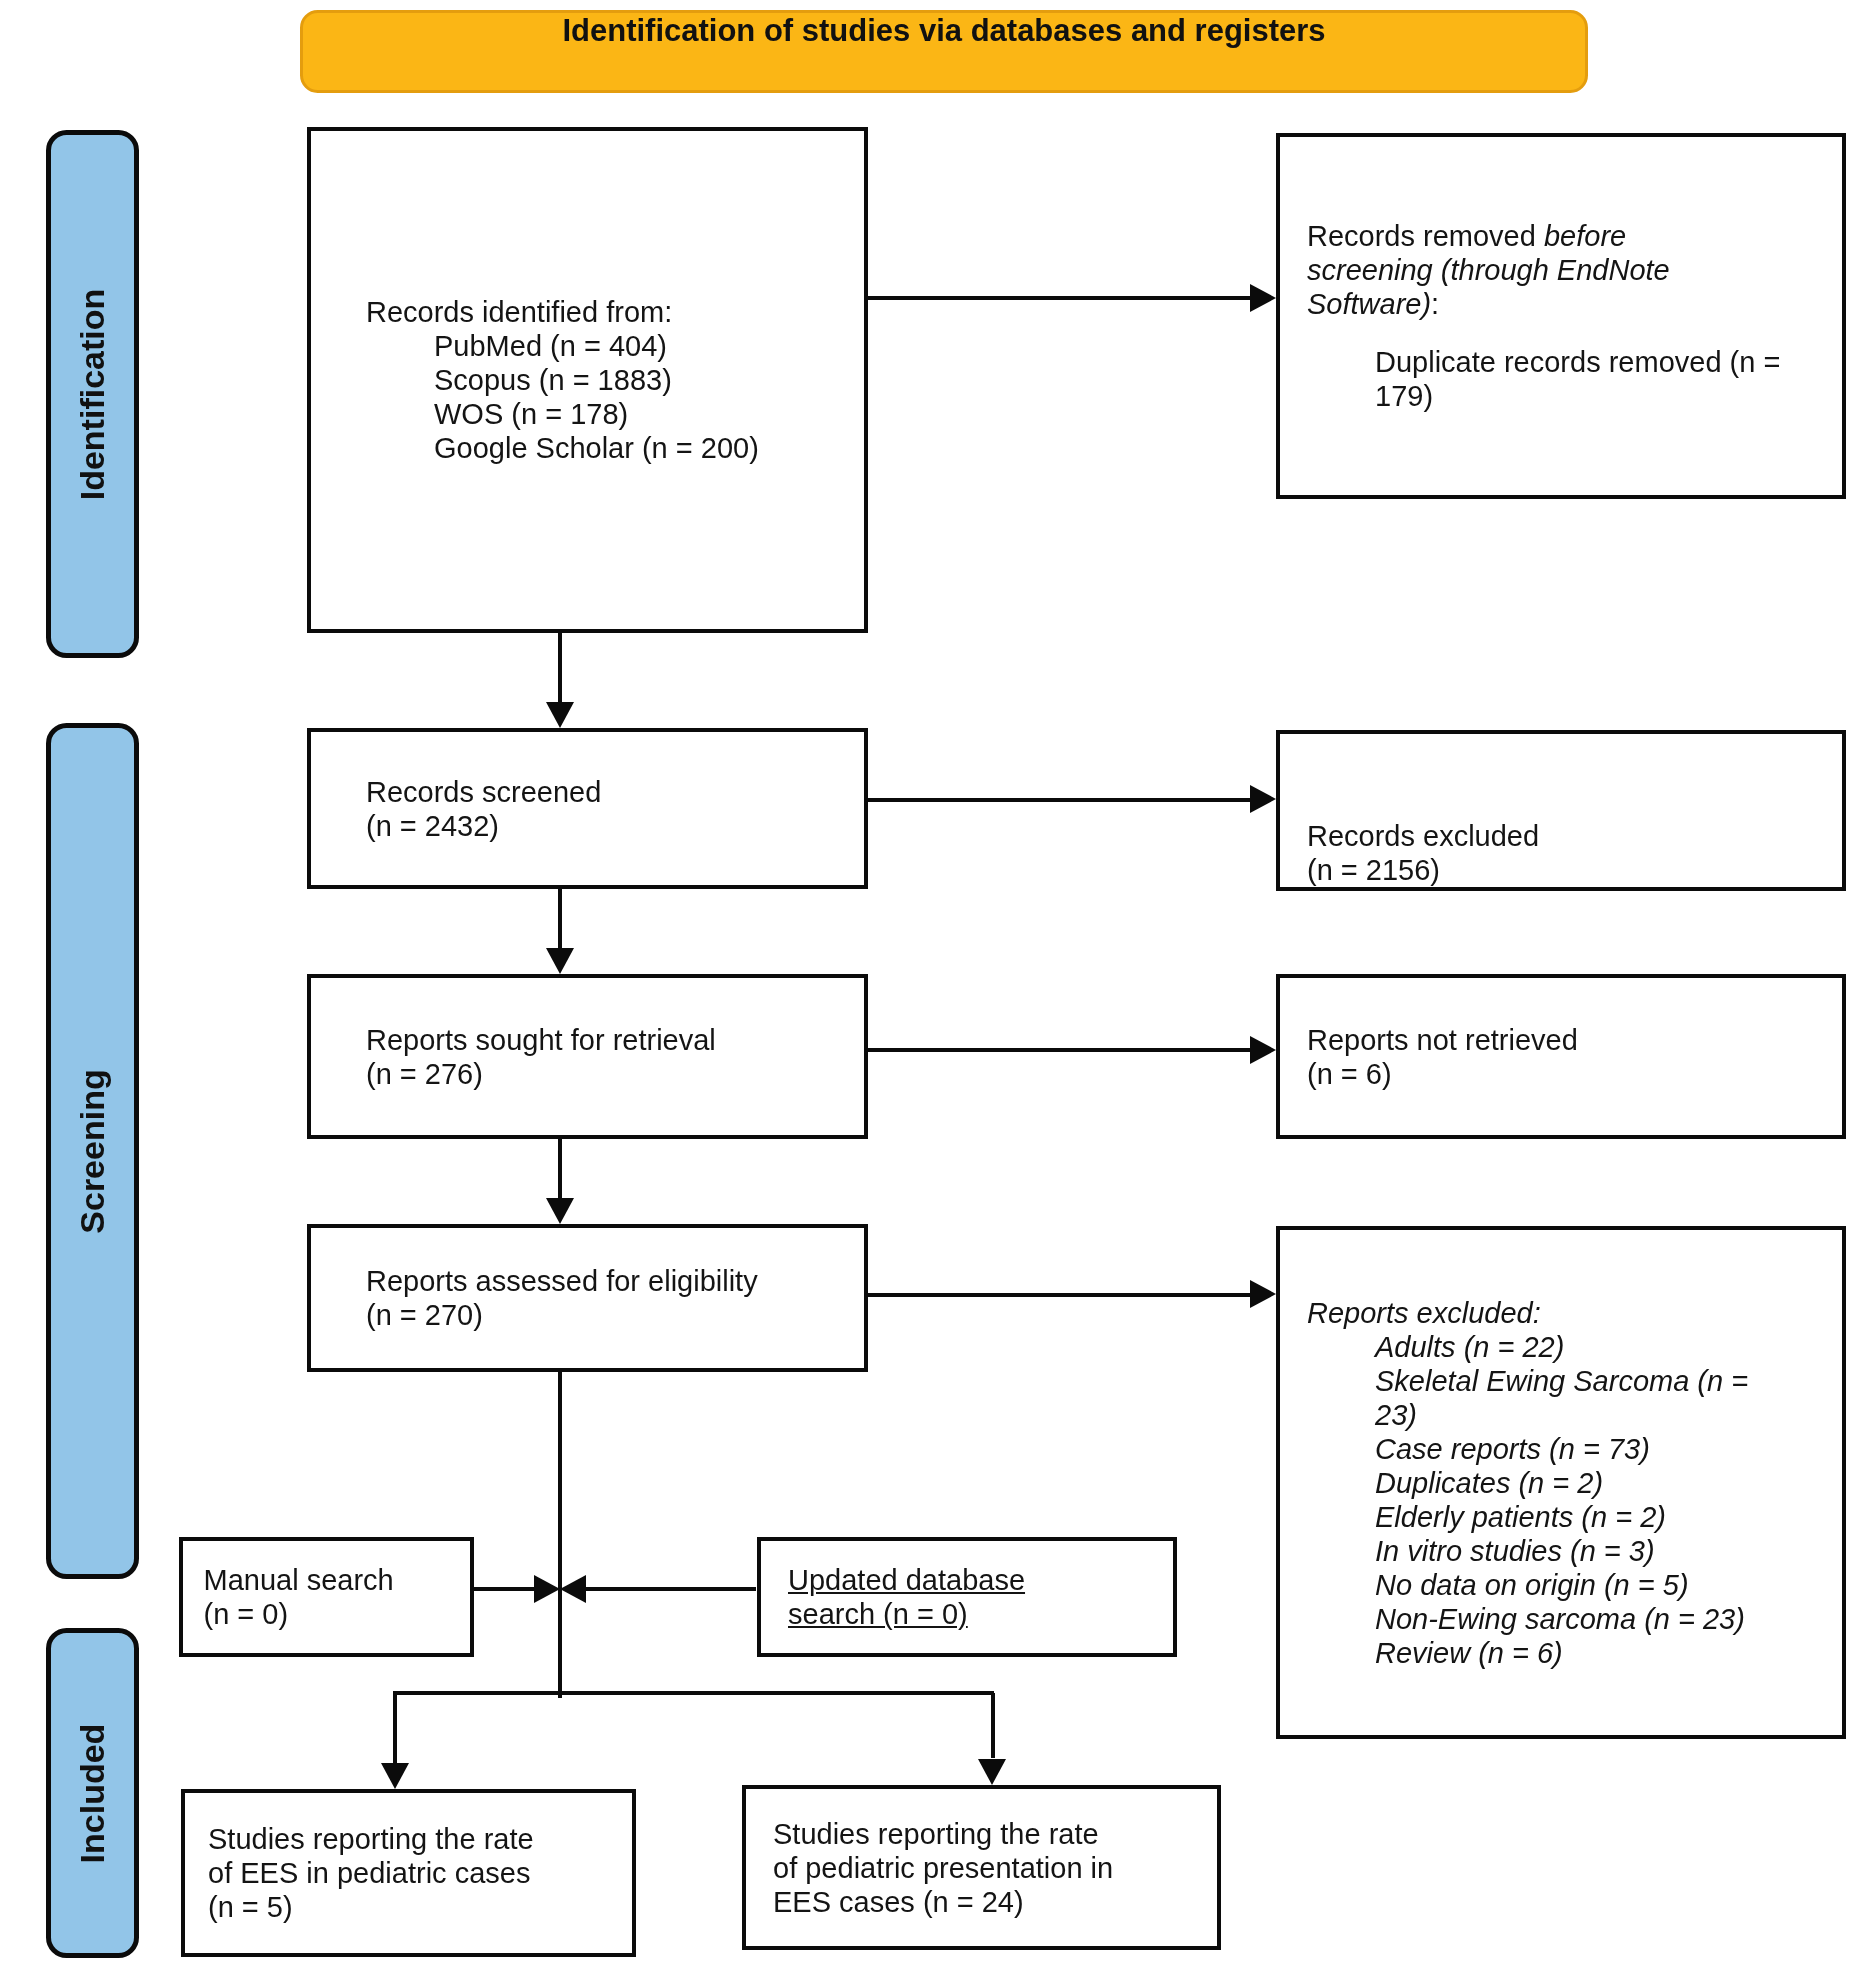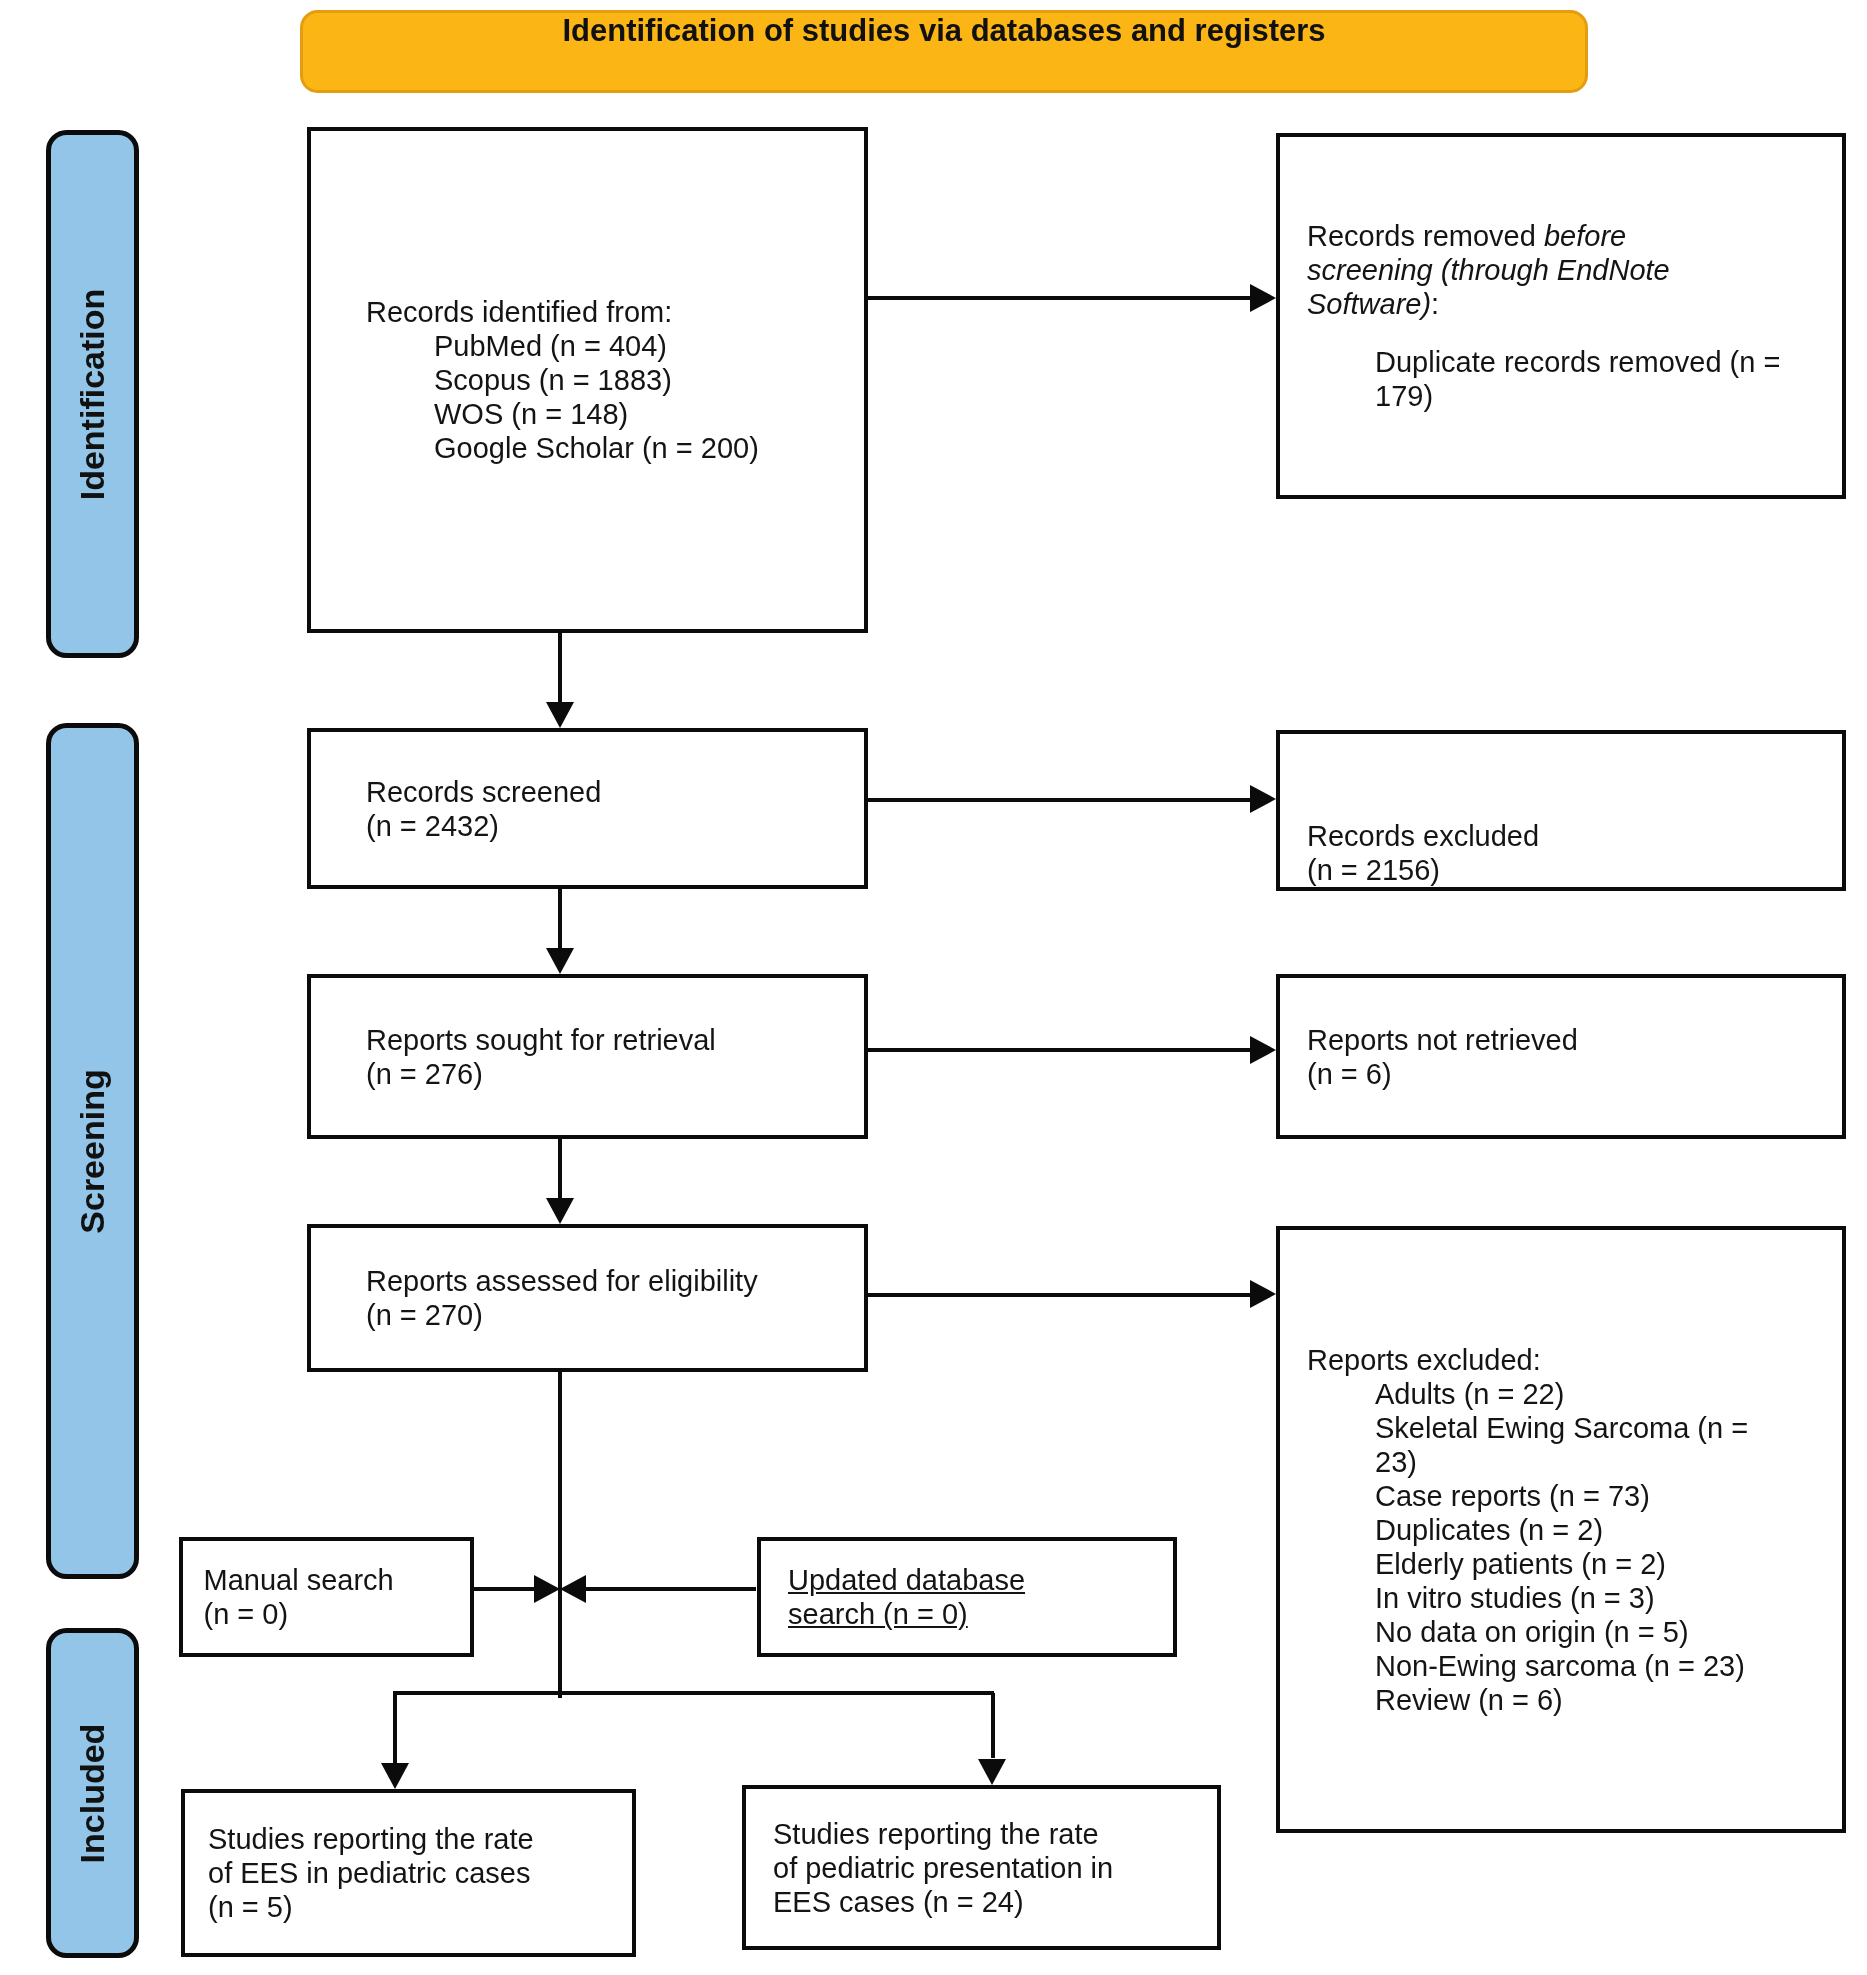--- a/index.html
+++ b/index.html
@@ -24,21 +24,21 @@
 
   #box-records-identified{left:307px;top:127px;width:561px;height:506px;padding:0 13.6px 0 55px;}
   #box-records-removed{left:1276px;top:133px;width:570px;height:366px;padding:0 27px 0 27px;}
   #box-records-removed .intro{padding-right:75px;}
   #box-records-removed .indent{padding-right:0;margin-top:24px;}
   #box-records-screened{left:307px;top:728px;width:561px;height:161px;padding:0 13.6px 0 55px;}
   #box-records-excluded{left:1276px;top:730px;width:570px;height:161px;padding:0 13.6px 0 27px;justify-content:flex-end;}
   #box-reports-sought{left:307px;top:974px;width:561px;height:165px;padding:0 13.6px 0 55px;}
   #box-reports-not-retrieved{left:1276px;top:974px;width:570px;height:165px;padding:0 13.6px 0 27px;}
   #box-reports-assessed{left:307px;top:1224px;width:561px;height:148px;padding:0 13.6px 0 55px;}
-  #box-reports-excluded{left:1276px;top:1226px;width:570px;height:607px;padding:0 17px 0 27px;}
+  #box-reports-excluded{left:1276px;top:1226px;width:570px;height:513px;padding:0 17px 0 27px;font-style:italic;}
   #box-reports-excluded .indent{padding-right:57px;}
   #box-manual-search{left:179px;top:1537px;width:295px;height:120px;padding:0 6.8px 0 20.5px;}
   #box-updated-search{left:757px;top:1537px;width:420px;height:120px;padding:0 6.8px 0 27px;text-decoration:underline;}
   #box-included-left{left:181px;top:1789px;width:455px;height:168px;padding:0 6.8px 0 23px;}
   #box-included-right{left:742px;top:1785px;width:479px;height:165px;padding:0 6.8px 0 27px;}
 
   
   .hline{position:absolute;height:4.1px;background:#0b0b0b;}
   .vline{position:absolute;width:4.1px;background:#0b0b0b;}
   .head-right{position:absolute;width:0;height:0;border-top:14.3px solid transparent;border-bottom:14.3px solid transparent;border-left:26px solid #0b0b0b;}
@@ -75,21 +75,21 @@
     <span>Screening</span>
   </div>
   <div class="stage" id="stage-included">
     <span>Included</span>
   </div>
 
   <div class="box" id="box-records-identified">
     <div class="line">Records identified from:</div>
     <div class="line indent">PubMed (n = 404)</div>
     <div class="line indent">Scopus (n = 1883)</div>
-    <div class="line indent">WOS (n = 148)</div>
+    <div class="line indent">WOS (n = 178)</div>
     <div class="line indent">Google Scholar (n = 200)</div>
   </div>
 
   <div class="box" id="box-records-removed">
     <div class="intro"><span>Records removed </span><i>before screening (through EndNote Software)</i><span>:</span></div>
     <div class="indent">Duplicate records removed (n = 179)</div>
   </div>
 
   <div class="box" id="box-records-screened">
     <div class="line">Records screened</div>

